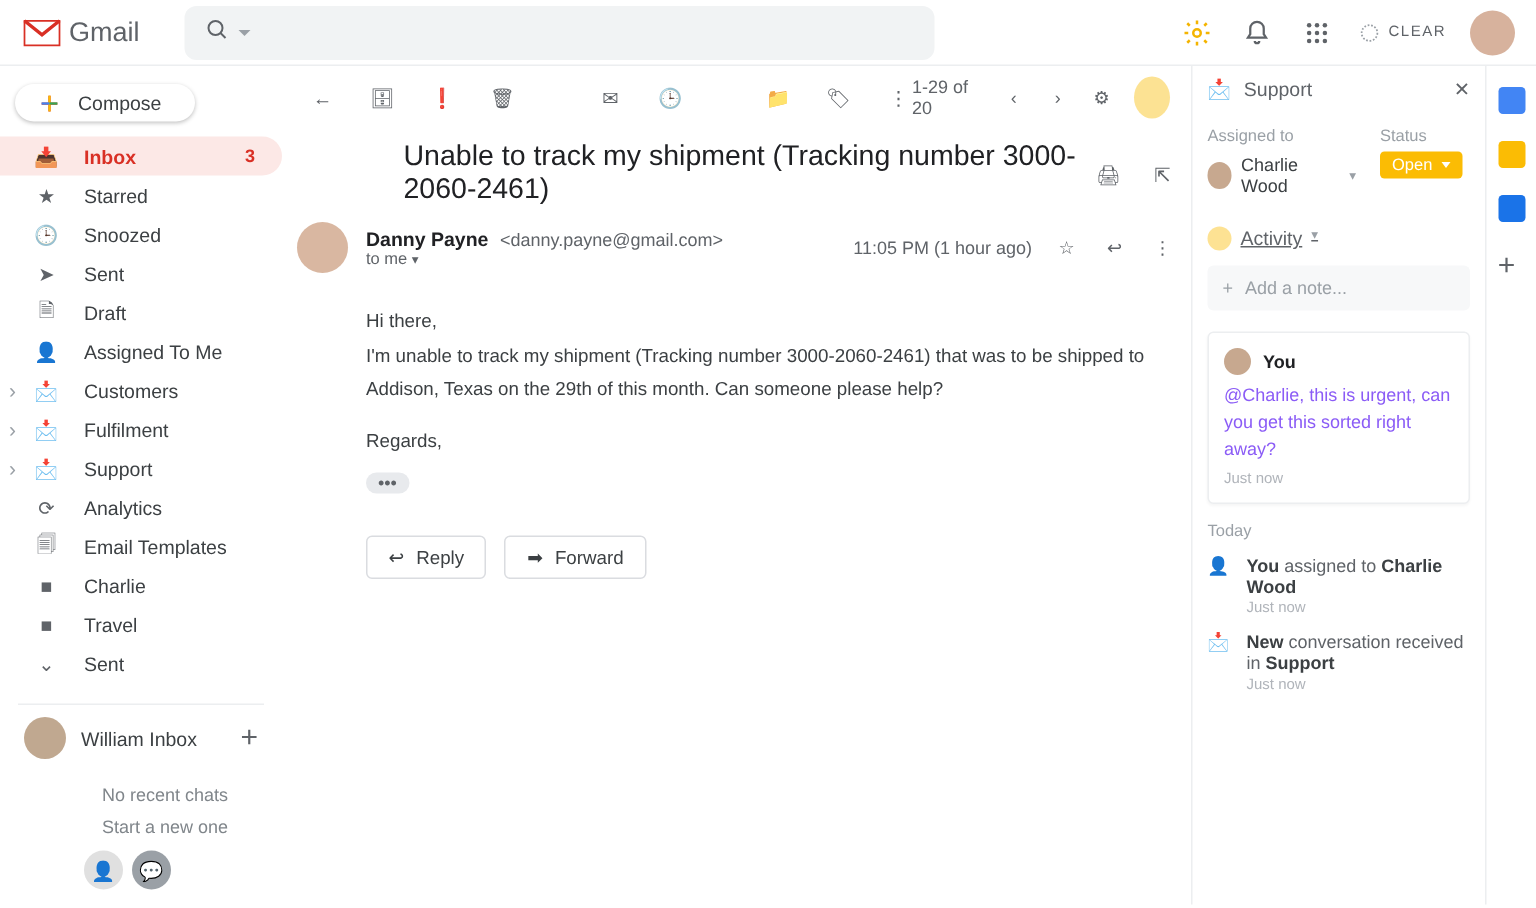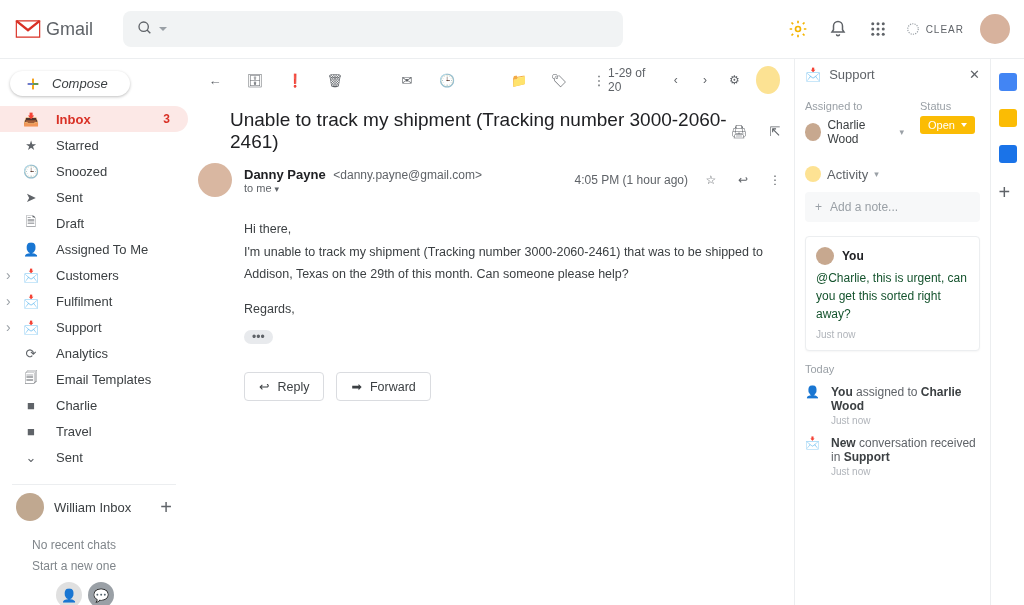--- a/index.html
+++ b/index.html
@@ -1,60 +1,60 @@
 <!DOCTYPE html>
 <html><head>
 <meta charset="utf-8">
 <style>
   * { box-sizing: border-box; margin: 0; padding: 0; font-family: Arial, Helvetica, sans-serif; }
   body { background: #fff; color: #202124; font-size: 13px; width: 1024px; height: 605px; overflow: hidden; }
 
   
-  .header { display: flex; align-items: center; height: 59px; padding: 0 14px; border-bottom: 1px solid #eceef0; }
+  .header { display: flex; align-items: center; height: 44px; padding: 0 14px; border-bottom: 1px solid #eceef0; }
   .logo { display: flex; align-items: center; gap: 4px; font-size: 18px; font-weight: 500; color: #5f6368; margin-right: 30px; }
   .logo svg { width: 28px; height: 22px; }
   .search-wrap { background: #f1f3f4; border-radius: 8px; height: 36px; flex: 0 0 500px; display: flex; align-items: center; padding: 0 14px; color: #5f6368; position: relative;}
   .search-wrap input { background: transparent; border: none; outline: none; font-size: 14px; color: #5f6368; flex: 1; margin-left: 10px;}
   .search-caret { width: 0; height: 0; border-left: 4px solid transparent; border-right: 4px solid transparent; border-top: 4px solid #9aa0a6; margin-left: 6px; }
   .header-spacer { flex: 1; }
   .hicons { display: flex; align-items: center; gap: 16px; }
   .icon-btn { width: 24px; height: 24px; display: inline-flex; align-items: center; justify-content: center; color: #5f6368; cursor: pointer; }
   .clear-chip { display: flex; align-items: center; gap: 6px; font-size: 10px; letter-spacing: 1px; color: #5f6368; cursor: pointer; }
   .avatar { width: 30px; height: 30px; border-radius: 50%; background: #d7b29d; display: inline-block; }
 
   
   .columns { display: flex; height: 559px; }
   .sidebar { width: 188px; padding-top: 12px; display: flex; flex-direction: column; }
-  .compose { margin: 0 0 10px 10px; width: 120px; height: 42px; border-radius: 22px; background: #fff; box-shadow: 0 1px 3px rgba(0,0,0,.25); display: flex; align-items: center; gap: 10px; padding-left: 14px; font-size: 13px; color: #3c4043; cursor: pointer; font-style: italic; }
+  .compose { margin: 0 0 10px 10px; width: 120px; height: 42px; border-radius: 22px; background: #fff; box-shadow: 0 1px 3px rgba(0,0,0,.25); display: flex; align-items: center; gap: 10px; padding-left: 14px; font-size: 13px; color: #3c4043; cursor: pointer; }
   .compose svg { width: 18px; height: 18px; }
   .navlist { list-style: none; }
   .nav-item { height: 26px; display: flex; align-items: center; padding-left: 22px; border-top-right-radius: 13px; border-bottom-right-radius: 13px; font-size: 13px; color: #3c4043; cursor: pointer; position: relative;}
   .nav-item.active { background: #fce8e6; color: #d93025; font-weight: 600; }
   .nav-item .nicon { width: 18px; display: inline-flex; justify-content: center; margin-right: 16px; color:#5f6368;}
   .nav-item.active .nicon { color:#d93025;}
   .nav-count { position: absolute; right: 18px; font-size: 12px; color:#d93025; font-weight:600;}
   .nav-chevron::before { content:"›"; position:absolute; left:6px; color:#9aa0a6; font-size:14px;}
   .profile-row { margin: 14px 12px 6px 12px; padding: 8px 4px; border-top:1px solid #eceef0; display:flex; align-items:center; gap:10px; font-size:13px; color:#3c4043; }
   .profile-row .pavatar{ width:28px;height:28px;border-radius:50%;background:#c0a890;}
   .profile-row .plus{ margin-left:auto; font-size:20px; color:#5f6368; cursor:pointer;}
-  .chats-hint { font-size:12px; color:#80868b; padding-left:32px; line-height:1.7;}
+  .chats-hint { font-size:12px; color:#80868b; padding-left:68px; line-height:1.7;}
   .bottom-icons{ margin-top:auto; display:flex; gap:6px; padding:6px 0 10px 56px;}
   .biconcircle{ width:26px;height:26px;border-radius:50%;background:#e0e0e0; display:inline-flex;align-items:center;justify-content:center;color:#5f6368;}
   .biconcircle.dark{background:#9aa0a6;color:#fff;}
 
   
   .center { flex: 1; padding: 0 6px 0 10px; display:flex; flex-direction:column; }
   .toolbar { height: 42px; display:flex; align-items:center; padding: 0 8px; position:relative;}
   .tbl-left{ display:flex; align-items:center; gap:22px;}
   .tbl-right{ margin-left:auto; display:flex; align-items:center; gap:14px; font-size:12px; color:#5f6368;}
   .iconbtn { color:#5f6368; cursor:pointer; width:18px; text-align:center;}
   .yellow-circle{width:28px;height:28px;border-radius:50%;background:#fce293;display:inline-block;}
 
   .msg-title-row{ display:flex; align-items:center; padding: 8px 4px 10px 32px;}
-  h2.subject{ font-size:19px; font-weight:400; color:#202124;}
+  h2.subject{ font-size:19px; font-weight:400; color:#202124;margin-left:39px;}
   .subject-actions{ margin-left:auto; display:flex; gap:18px; color:#5f6368;}
 
   .msg-meta{ display:flex; align-items:center; padding: 0 4px 6px 0;}
   .sender-avatar{width:34px;height:34px;border-radius:50%;background:#d9b7a1;margin-right:12px;}
   .sender-name{font-weight:600; font-size:13px;}
   .sender-email{font-size:12px;color:#5f6368; margin-left:4px;}
   .to-line{font-size:11px;color:#5f6368;}
   .meta-right{margin-left:auto;display:flex;align-items:center;gap:14px;color:#5f6368;font-size:12px;}
 
   .body-text{padding: 16px 14px 10px 46px; font-size:12.5px; color:#3c4043; line-height:1.7;}
@@ -66,26 +66,26 @@
   
   .support{ width:196px; border-left:1px solid #eceef0; padding: 8px 10px 0 10px; display:flex; flex-direction:column;}
   .support-hdr{display:flex;align-items:center;gap:8px;color:#5f6368;font-size:13px;}
   .support-hdr .close{margin-left:auto;cursor:pointer;}
   .assign-row{display:flex;gap:16px;margin-top:18px;font-size:11px;color:#9aa0a6;}
   .assign-col{flex:1;}
   .assignee{display:flex;align-items:center;gap:6px;margin-top:6px;font-size:12px;color:#3c4043;}
   .aavatar{width:18px;height:18px;border-radius:50%;background:#c7a88f;}
   .status-chip{margin-top:4px;background:#fbbc04;color:#fff;font-size:11px;border-radius:3px;padding:3px 8px;display:inline-flex;align-items:center;gap:6px;}
   .status-chip::after{content:"";border-left:3px solid transparent;border-right:3px solid transparent;border-top:4px solid #fff;}
-  .activity-hdr{margin-top:20px;font-size:13px;color:#5f6368;display:flex;align-items:center;gap:6px;}
+  .activity-hdr{margin-top:20px;font-size:13px;color:#5f6368;display:flex;align-items:flex-start;gap:6px;text-decoration:underline;}
   .thinking-dot{width:16px;height:16px;border-radius:50%;background:#fde293;display:inline-block;}
   .add-note{margin-top:10px;background:#f7f8f9;border-radius:4px;padding:8px 10px;font-size:12px;color:#9aa0a6;display:flex;align-items:center;gap:8px;cursor:text;}
   .note-card{margin-top:14px;background:#fff;border:1px solid #eceef0;border-radius:4px;padding:10px;box-shadow:0 1px 2px rgba(0,0,0,.04);}
   .note-card .nhead{display:flex;align-items:center;gap:8px;font-size:12px;font-weight:600;}
-  .note-card .nbody{font-size:12px;color:#14532d;margin-top:4px;line-height:1.5;}
+  .note-card .nbody{font-size:12px;color:#8b5cf6;margin-top:4px;line-height:1.5;}
   .note-card .ntime{font-size:10px;color:#b0b4ba;margin-top:6px;}
   .today{font-size:11px;color:#9aa0a6;text-align:left;margin-top:12px;}
   .feed-item{display:flex;gap:10px;margin-top:10px;font-size:12px;color:#5f6368;}
   .feed-item .ficon{width:16px;color:#9aa0a6;flex-shrink:0;}
   .feed-item .ftime{font-size:10px;color:#b0b4ba;margin-top:2px;}
   .feed-item strong{color:#3c4043;font-weight:600;}
 
   
   .rail{width:34px;border-left:1px solid #eceef0;display:flex;flex-direction:column;align-items:center;gap:18px;padding-top:14px;}
   .rail span{width:18px;height:18px;border-radius:3px;display:inline-block;}
@@ -271,21 +271,21 @@
     <div class="msg-meta">
       <span class="sender-avatar"></span>
       <div>
         <div>
           <span class="sender-name">Danny Payne</span>
           <span class="sender-email">&lt;danny.payne@gmail.com&gt;</span>
         </div>
         <div class="to-line"><span>to me</span> <span style="font-size:9px;">▾</span></div>
       </div>
       <div class="meta-right">
-        <span>4:05 PM (1 hour ago)</span>
+        <span>11:05 PM (1 hour ago)</span>
         <span class="iconbtn">☆</span>
         <span class="iconbtn">↩</span>
         <span class="iconbtn">⋮</span>
       </div>
     </div>
 
     <div class="body-text">
       <p>Hi there,</p>
       <p>I'm unable to track my shipment (Tracking number 3000-2060-2461) that was to be shipped to Addison, Texas on the 29th of this month. Can someone please help?</p>
       <p style="margin-top:14px">Regards,</p>

